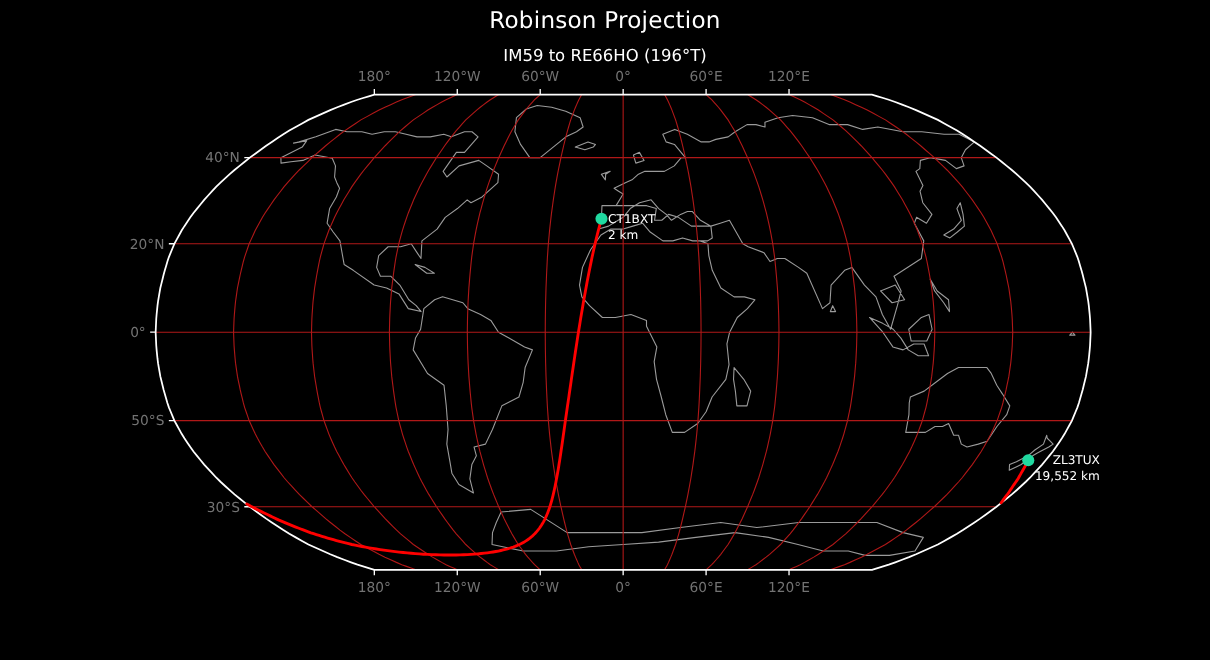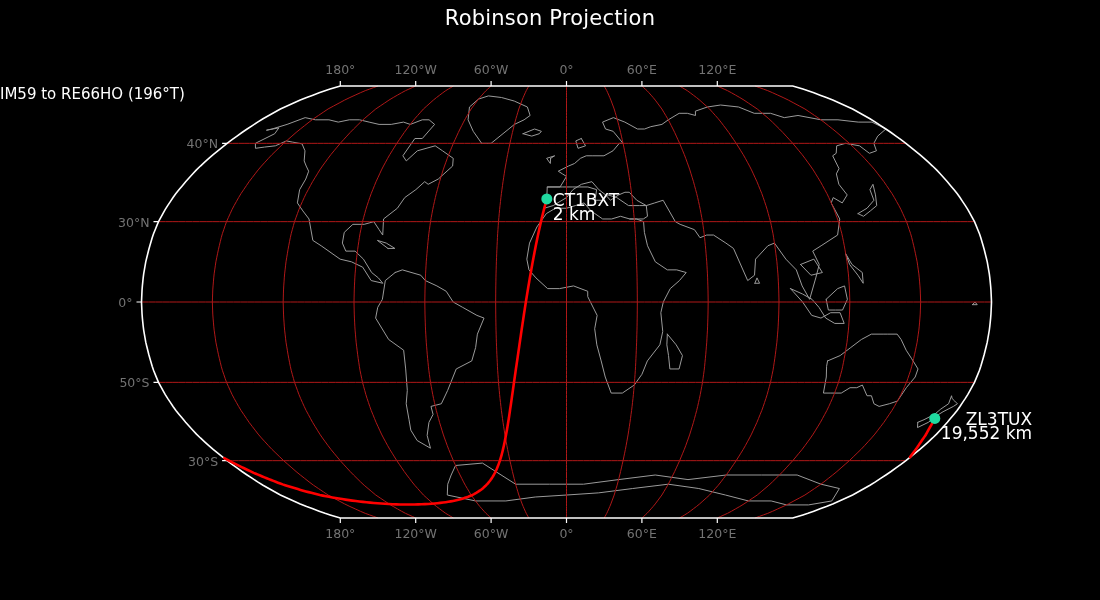--- a/index.html
+++ b/index.html
@@ -8,34 +8,34 @@
     font-family:"DejaVu Sans","Liberation Sans",sans-serif;
     color:#ffffff;position:relative;
   }
   #stage{position:absolute;inset:0;width:1100px;height:452px;background:#000000;}
 
   .title{
     position:absolute;left:0;top:6px;width:1100px;text-align:center;
     font-size:21px;font-weight:400;letter-spacing:.2px;color:#ffffff;
   }
   .subtitle{
-    position:absolute;left:0;top:41px;width:1100px;
-    font-size:15px;font-weight:400;color:#ffffff;margin-top:44px;
+    position:absolute;left:0;top:41px;width:1100px;text-align:center;
+    font-size:15px;font-weight:400;color:#ffffff;
   }
 
   svg.map{position:absolute;left:0;top:0;width:1100px;height:600px;display:block;}
 
   .lon-label,.lat-label{
     position:absolute;font-size:12.5px;color:#737373;white-space:nowrap;
     transform:translateX(-50%);
   }
   .lat-label{transform:translate(-100%,-50%);}
 
   .pt-label{
-    position:absolute;font-size:17px;color:#ffffff;white-space:nowrap;
+    position:absolute;font-size:11px;color:#ffffff;white-space:nowrap;
     line-height:14px;
   }
   .pt-label .l2{display:block;}
 </style>
 </head>
 <body>
 
 <div id="stage">
 
   <div class="title">Robinson Projection</div>
@@ -82,21 +82,21 @@
       <div class="lon-label" style="left: 340.315px; top: 526px;">180°</div>
       <div class="lon-label" style="left: 415.71px; top: 526px;">120°W</div>
       <div class="lon-label" style="left: 491.105px; top: 526px;">60°W</div>
       <div class="lon-label" style="left: 566.5px; top: 526px;">0°</div>
       <div class="lon-label" style="left: 641.895px; top: 526px;">60°E</div>
       <div class="lon-label" style="left: 717.29px; top: 526px;">120°E</div>
     </div>
 
   <div id="lat-left">
       <div class="lat-label" style="left: 218.095px; top: 143.326px;">40°N</div>
-      <div class="lat-label" style="left: 149.5px; top: 221.648px;">30°N</div>
+      <div class="lat-label" style="left: 149.5px; top: 221.648px;">20°N</div>
       <div class="lat-label" style="left: 132.5px; top: 302px;">0°</div>
       <div class="lat-label" style="left: 149.5px; top: 382.352px;">50°S</div>
       <div class="lat-label" style="left: 218.095px; top: 460.674px;">30°S</div>
     </div>
 
   <div class="pt-label" id="lbl-0" style="left: 552.781px; top: 192.912px;">
     <span>CT1BXT</span>
     <span class="l2">2 km</span>
   </div>
 

